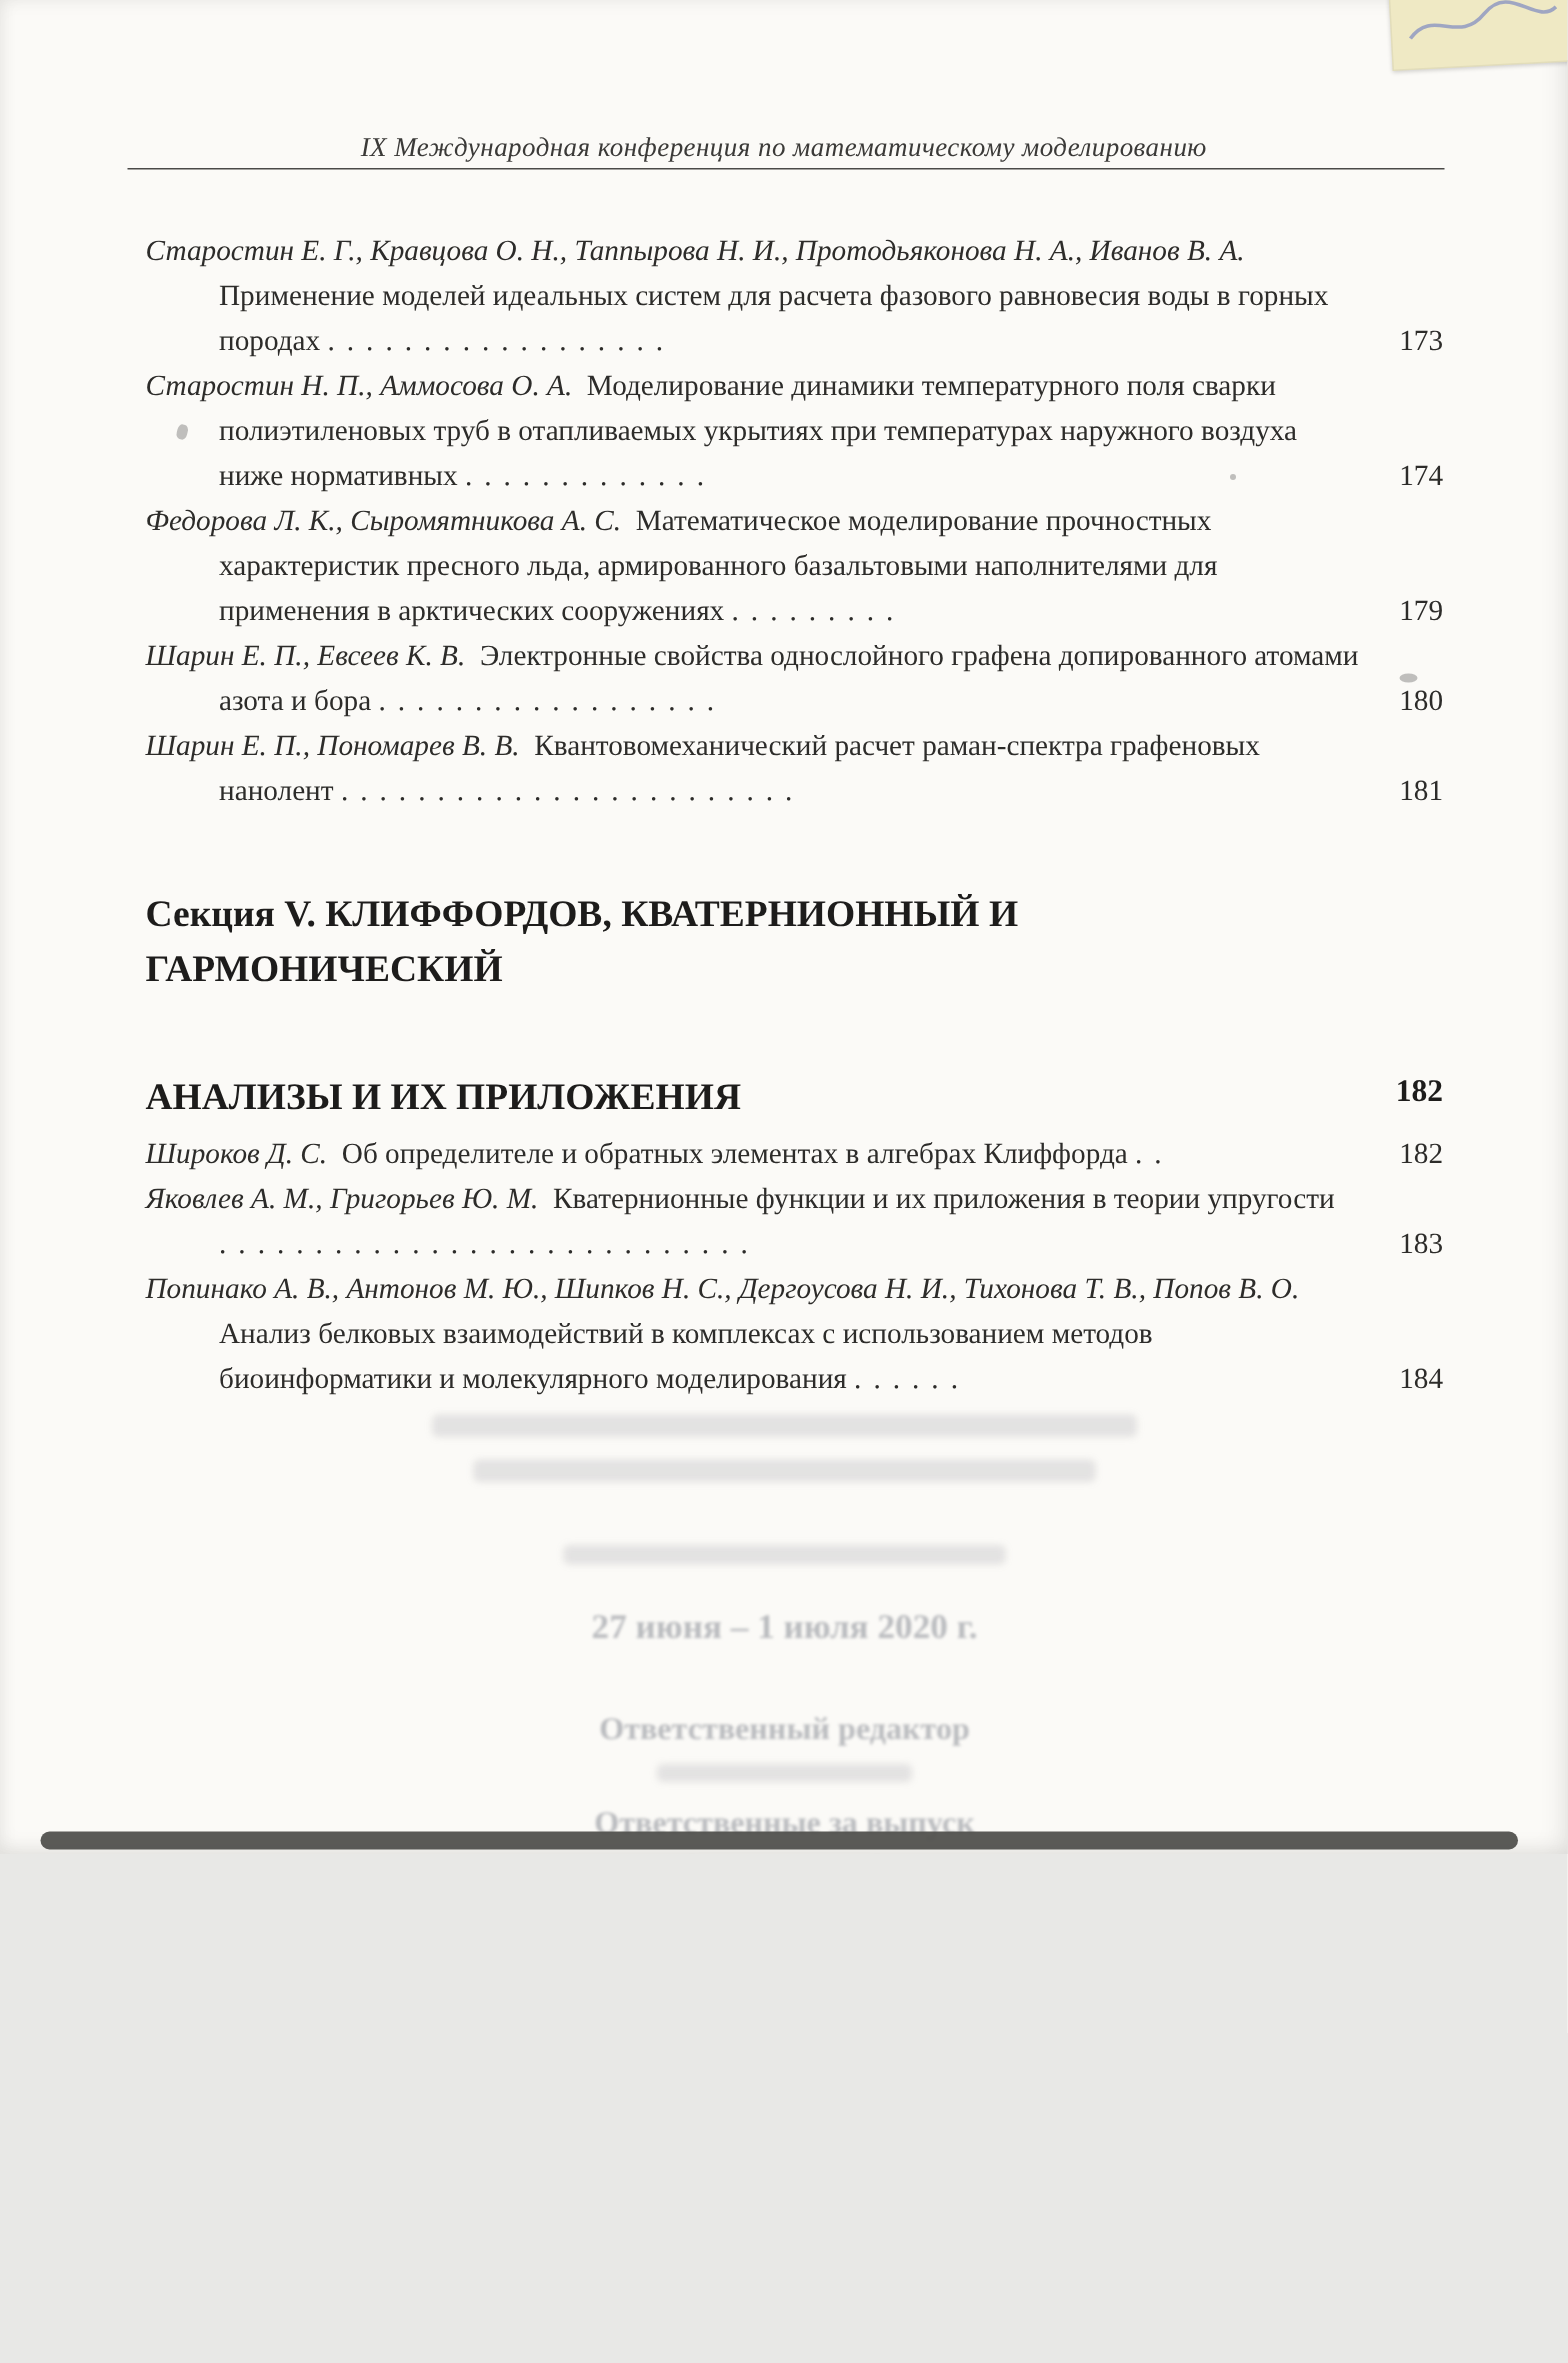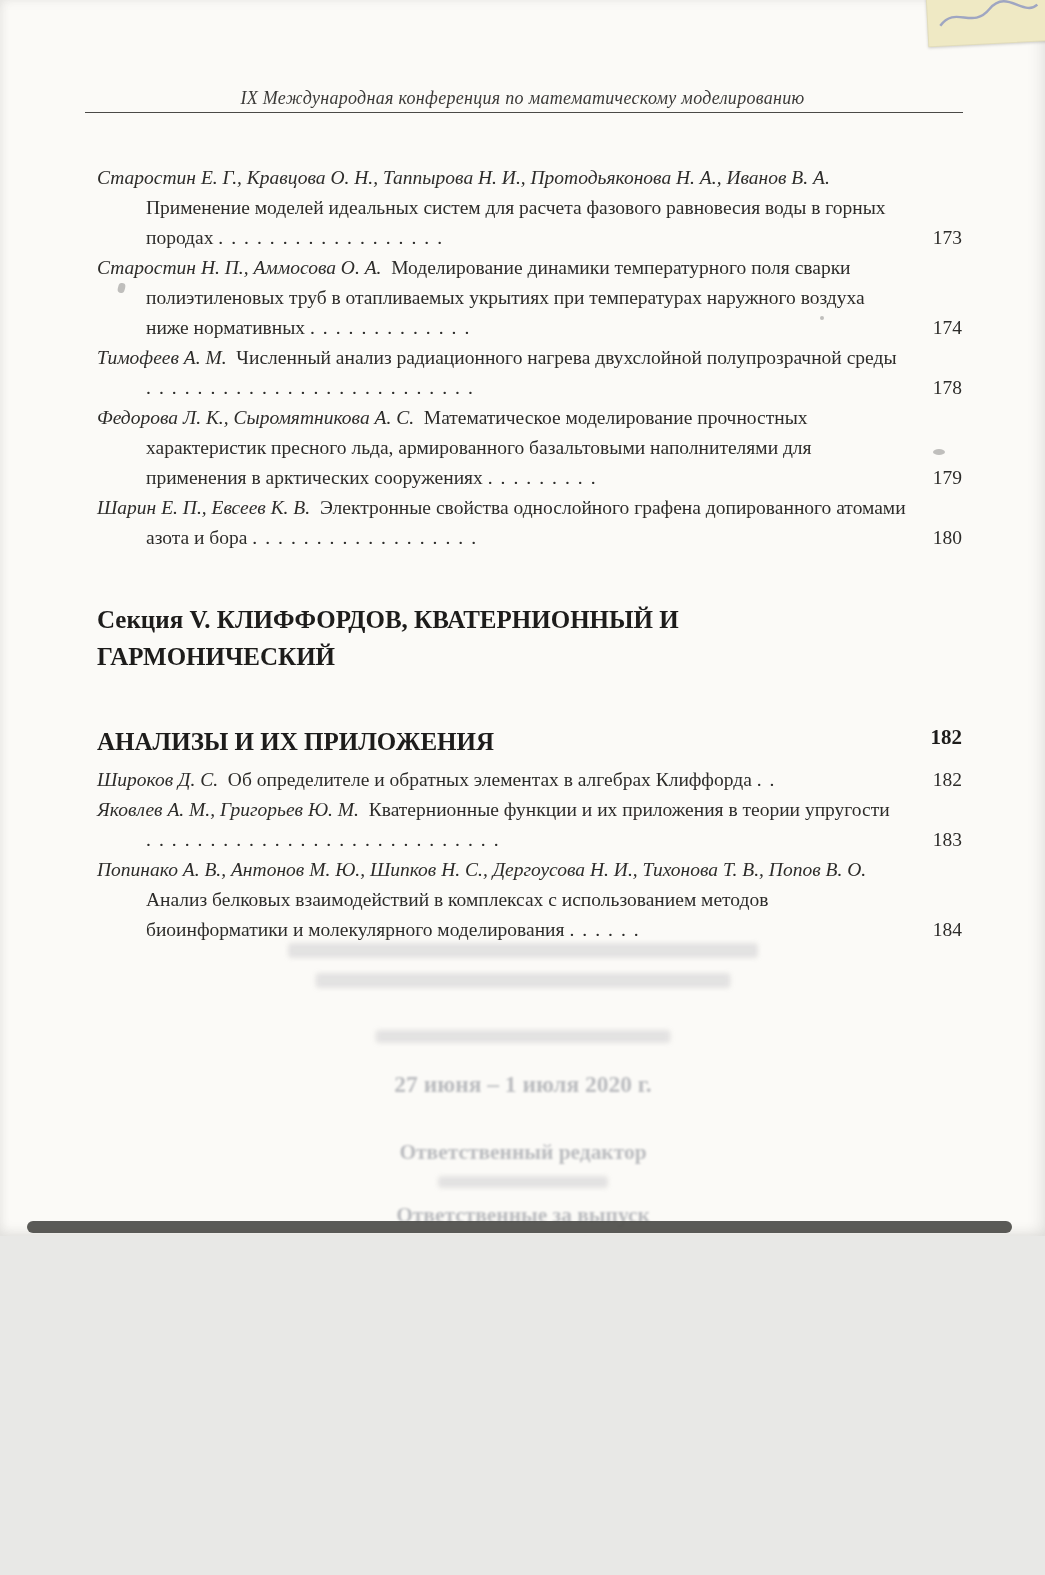--- a/index.html
+++ b/index.html
@@ -17,21 +17,21 @@
   .running-head{
     position:absolute; top:88px; left:0; width:100%;
     text-align:center; font-style:italic; font-size:18px; color:#3b3a38;
     letter-spacing:0.3px;
   }
   .head-rule{
     position:absolute; top:112px; left:85px; right:82px;
     border-top:1.8px solid var(--rule); height:0;
   }
   .toc{
-    position:absolute; top:163px; left:97px; width:865px;
+    position:absolute; top:153px; left:97px; width:865px;
   }
   .entry{
     position:relative; margin:0;
     padding-left:49px; text-indent:-49px; padding-right:52px;
     font-size:19.5px; line-height:30px; text-align:left;
   }
   .authors{font-style:italic;}
   .dots{letter-spacing:8px; white-space:normal;}
   .pagenum{
     position:absolute; right:0; bottom:0; text-indent:0; font-style:normal;margin-top:28px;
@@ -107,35 +107,35 @@
     <span class="authors">Старостин Е. Г., Кравцова О. Н., Таппырова Н. И., Протодьяконова Н. А., Иванов В. А.&nbsp; </span><span class="title">Применение моделей идеальных систем для расчета фазового равновесия воды в горных породах </span><span class="dots">..................</span>
     <span class="pagenum">173</span>
   </p>
 
   <p class="entry">
     <span class="authors">Старостин Н. П., Аммосова О. А.&nbsp; </span><span class="title">Моделирование динамики температурного поля сварки полиэтиленовых труб в отапливаемых укрытиях при температурах наружного воздуха ниже нормативных </span><span class="dots">.............</span>
     <span class="pagenum">174</span>
   </p>
 
 
-  <p class="entry">
-    <span class="authors">Тимофеев А. М.&nbsp; </span><span class="title">Численный анализ радиационного нагрева двухслойной полупрозрачной среды </span><span class="dots">..........................</span>
-    <span class="pagenum">178</span>
-  </p>
 
   <p class="entry">
     <span class="authors">Федорова Л. К., Сыромятникова А. С.&nbsp; </span><span class="title">Математическое моделирование прочностных характеристик пресного льда, армированного базальтовыми наполнителями для применения в арктических сооружениях </span><span class="dots">.........</span>
     <span class="pagenum">179</span>
   </p>
 
   <p class="entry">
     <span class="authors">Шарин Е. П., Евсеев К. В.&nbsp; </span><span class="title">Электронные свойства однослойного графена допированного атомами азота и бора </span><span class="dots">..................</span>
     <span class="pagenum">180</span>
   </p>
 
+  <p class="entry">
+    <span class="authors">Шарин Е. П., Пономарев В. В.&nbsp; </span><span class="title">Квантовомеханический расчет раман-спектра графеновых нанолент </span><span class="dots">........................</span>
+    <span class="pagenum">181</span>
+  </p>
 </div>
 
     <div class="section-heading">
       <span class="sh-line">Секция V. КЛИФФОРДОВ, КВАТЕРНИОННЫЙ И ГАРМОНИЧЕСКИЙ</span>
       <span class="sh-line">АНАЛИЗЫ И ИХ ПРИЛОЖЕНИЯ</span>
       <span class="sh-page">182</span>
     </div>
 
     <div id="entries-bottom">
   <p class="entry">

